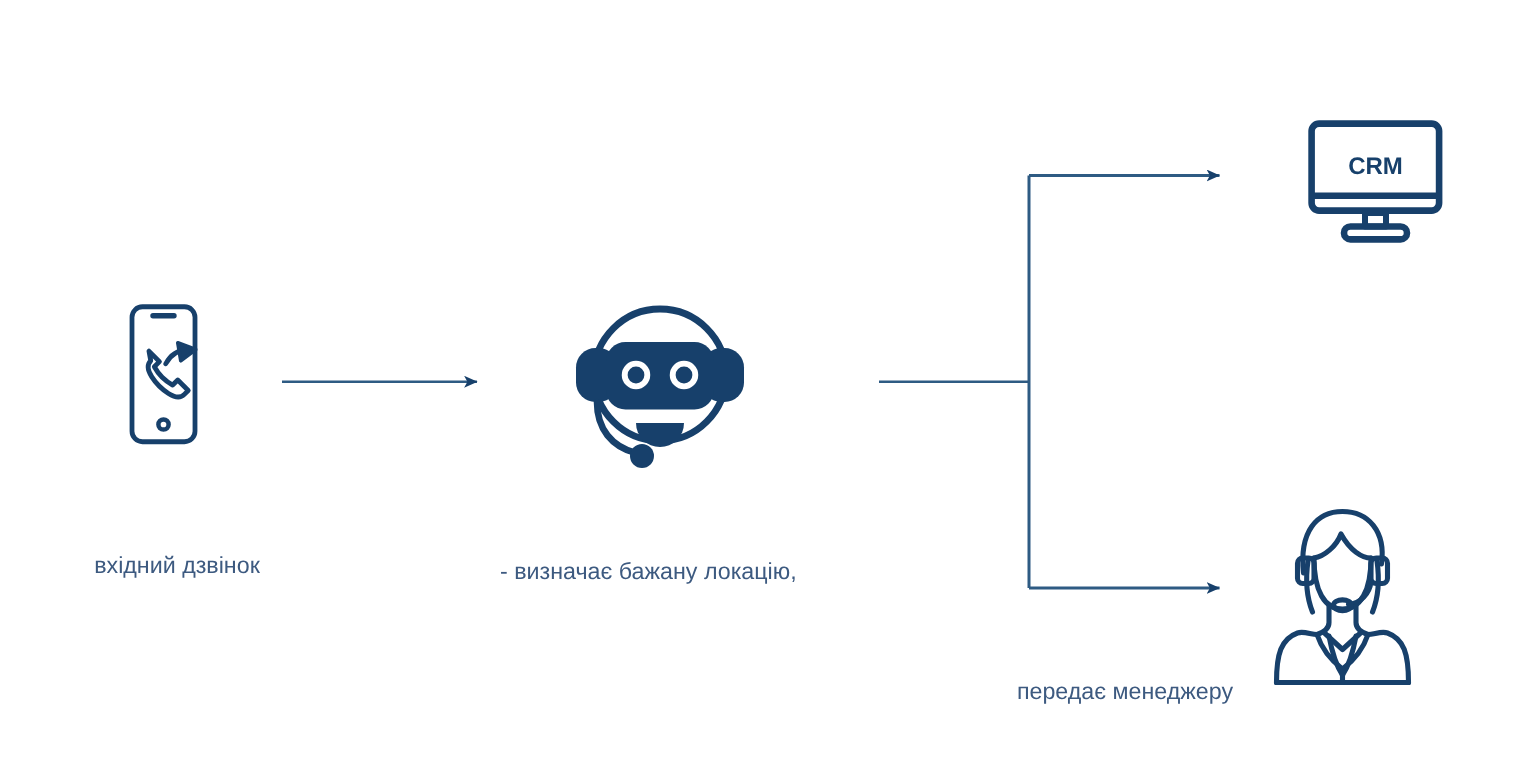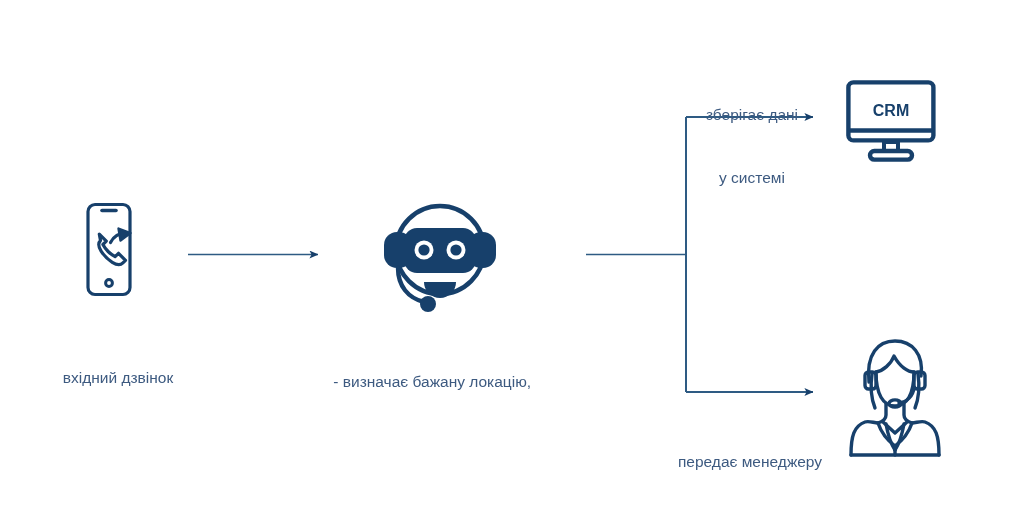--- a/index.html
+++ b/index.html
@@ -47,21 +47,21 @@
     display: block;
   }
 
   
   #phone-icon      { left: 82px;  top: 202px; }
   #phone-caption   { left: 0px;   top: 325px; width: 236px; }
 
   #bot-icon        { left: 372px; top: 196px; }
   #bot-caption     { left: 329px; top: 329px; width: 262px; }
 
-  #monitor-icon    { left: 846px; top: 80px; }
+  #monitor-icon    { left: 872px; top: 80px; }
   #crm-caption     { left: 672px; top: 62px; width: 160px; }
 
   #operator-icon   { left: 845px; top: 336px; }
   #manager-caption { left: 650px; top: 409px; width: 200px; }
 
   
   #connectors {
     position: absolute;
     left: 0;
     top: 0;
@@ -134,24 +134,20 @@
     </svg>
   </div>
   <div class="caption left" id="bot-caption">
     <span class="line"> - визначає бажану локацію,</span>
     
     
     
     
   </div>
 
-  <div class="caption center" id="crm-caption">
-    <span class="line">зберігає дані</span>
-    <span class="line">у системі</span>
-  </div>
   <div class="icon-box" id="monitor-icon">
     <svg width="96" height="82" viewBox="0 0 96 82">
       <g fill="none" stroke="#17406b" stroke-width="4.4" stroke-linejoin="round">
         <rect x="2.4" y="2.4" width="85" height="58" rx="5"></rect>
         <path d="M4 50.5 H86"></path>
         <path d="M38 62 h14 v9 h-14 z" stroke-width="4"></path>
         <rect x="24" y="71" width="42" height="8.6" rx="4.3"></rect>
       </g>
       <text x="45" y="32" text-anchor="middle" dominant-baseline="middle" font-family="Liberation Sans, sans-serif" font-size="16" font-weight="bold" fill="#17406b">CRM</text>
     </svg>

